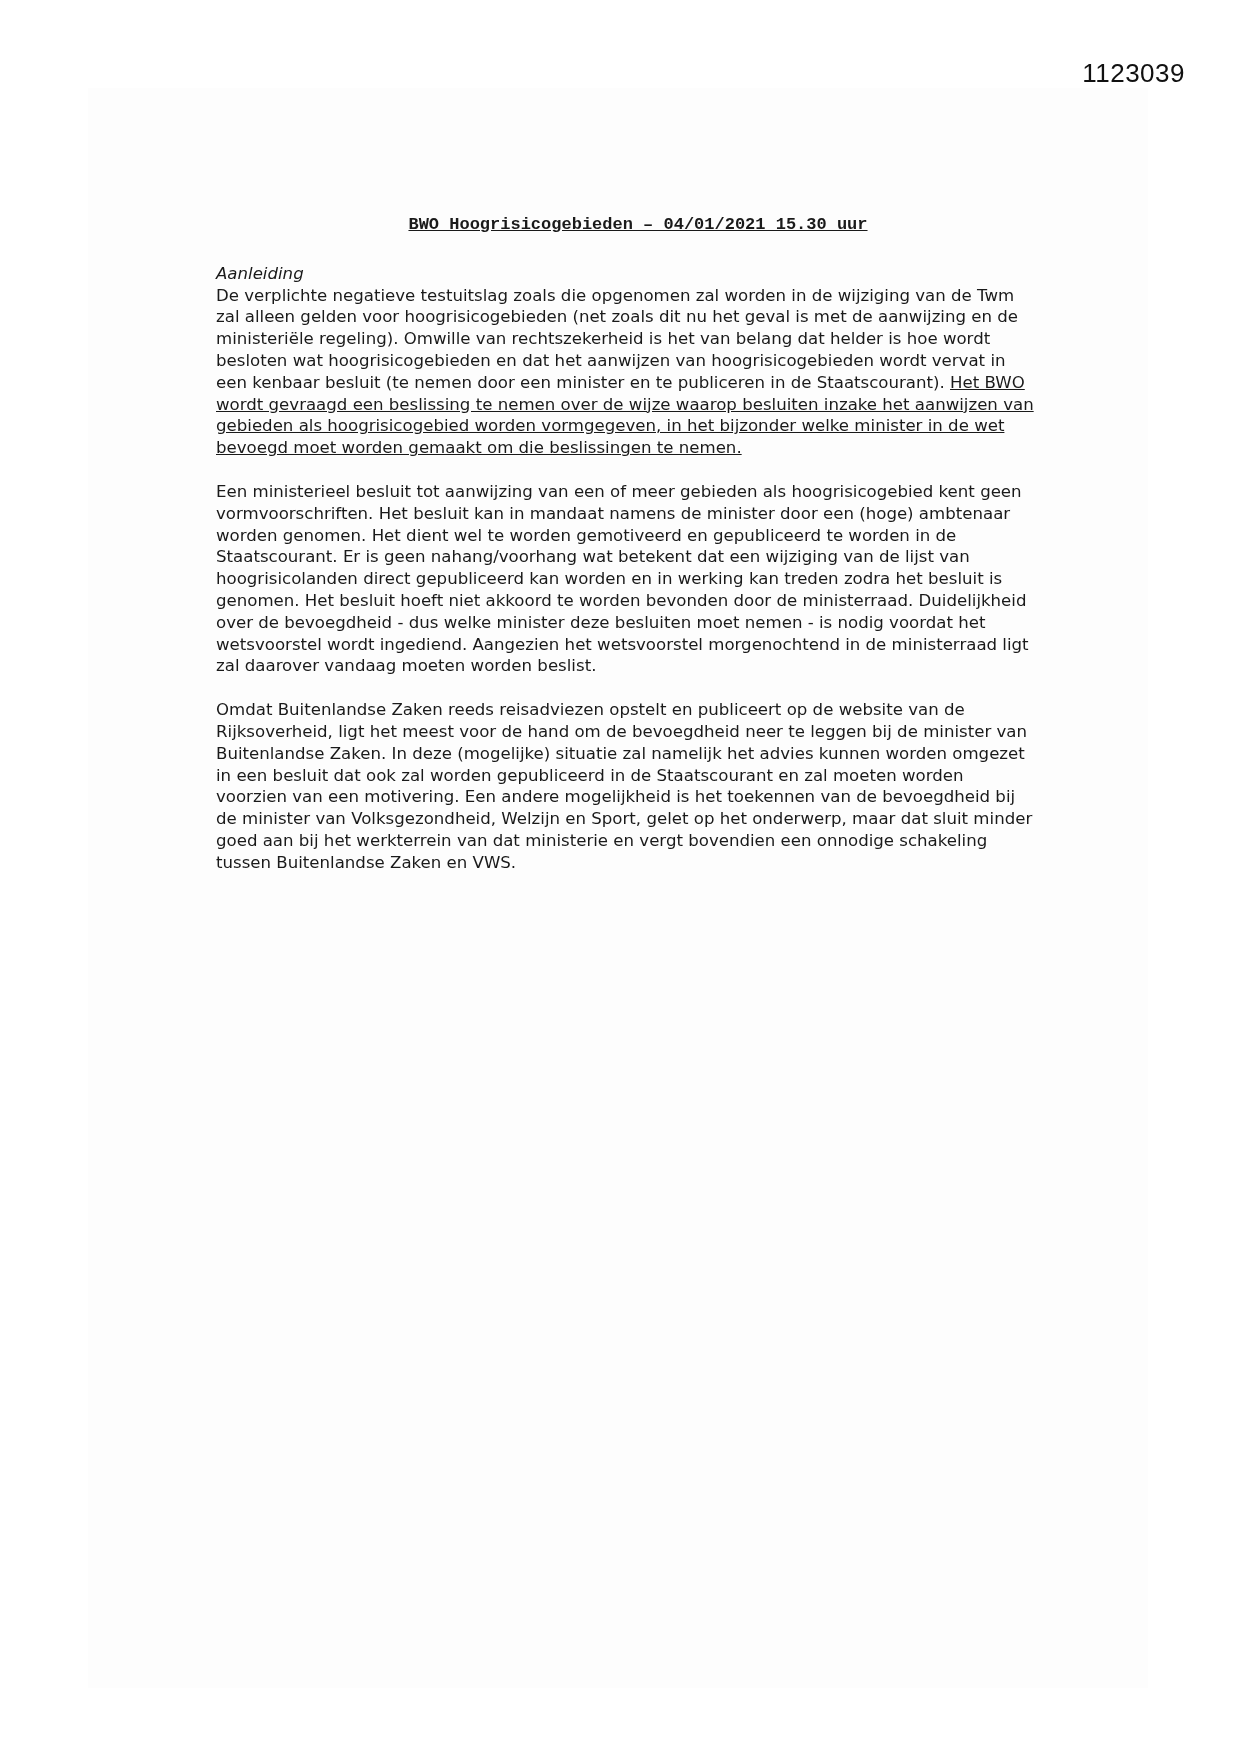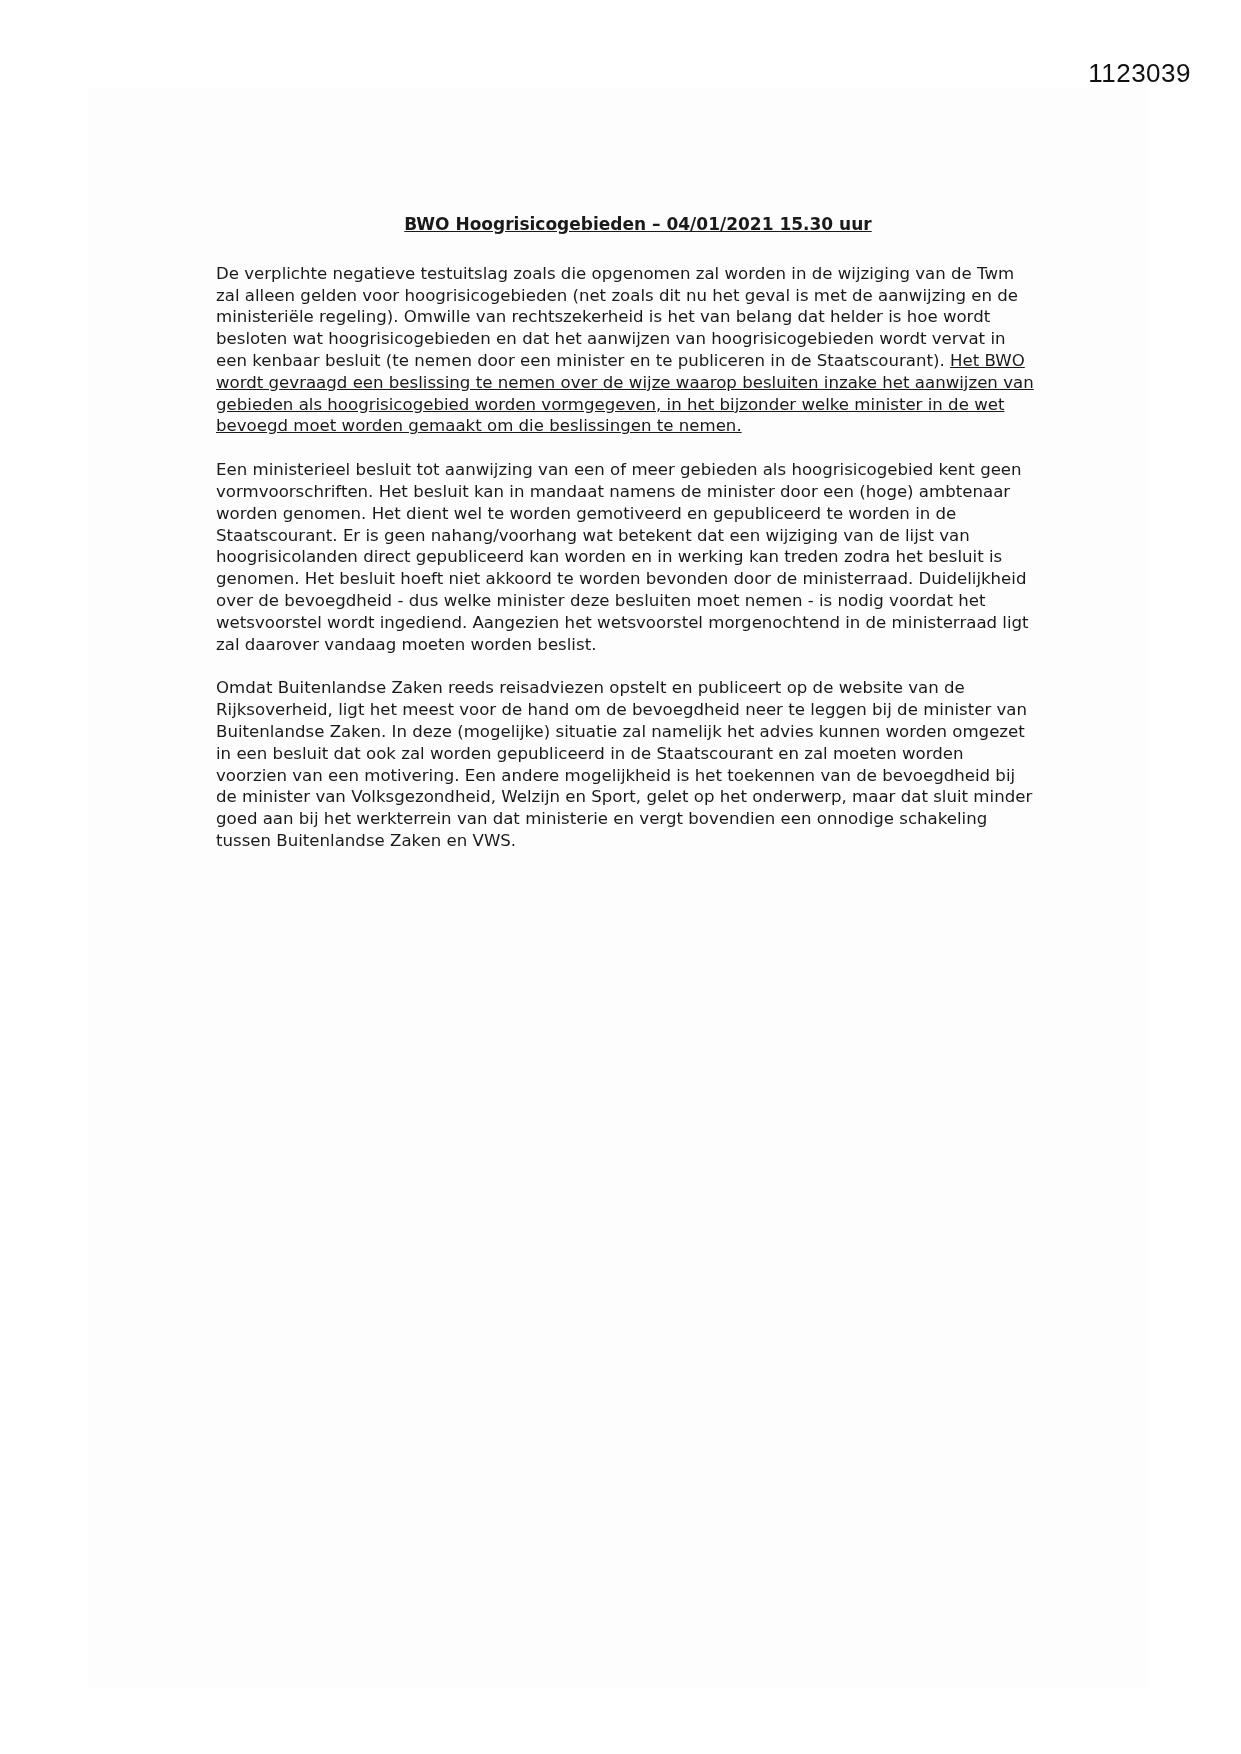--- a/index.html
+++ b/index.html
@@ -12,59 +12,61 @@
     color: #1a1a1a;
   }
   .scan-area {
     position: absolute;
     left: 88px; top: 88px;
     width: 1060px; height: 1600px;
     background: #fdfdfd;
   }
   .doc-number {
     position: absolute;
-    right: 50px; top: 58px;
+    right: 56px; top: 58px;
     font-family: "Liberation Sans", sans-serif;
     font-size: 26px;
     color: #111;
     letter-spacing: 0.5px;
   }
   .content {
     position: absolute;
     left: 216px; top: 214px;
     width: 820px;
     font-size: 16.6px;
     line-height: 21.8px;
   }
   .title {
     text-align: center;
     font-weight: bold;
     text-decoration: underline;
     font-size: 17px;
     margin: 0 0 27px 24px;
     white-space: nowrap;
+    font-family: Liberation Mono, monospace;
   }
   .section-heading {
     font-style: italic;
     margin: 0;
   }
   .para { margin: 0; }
   .para u { text-decoration: underline; }
   .gap { height: 22px; }
 </style>
 </head>
 <body>
 
 <div class="scan-area"></div>
 
 <div class="doc-number">1123039</div>
 
 <div class="content">
   <div class="title">BWO Hoogrisicogebieden – 04/01/2021 15.30 uur</div>
 
+  <p class="section-heading">Aanleiding</p>
   <p class="para"><span>De verplichte negatieve testuitslag zoals die opgenomen zal worden in de wijziging van de Twm zal alleen gelden voor hoogrisicogebieden (net zoals dit nu het geval is met de aanwijzing en de ministeriële regeling). Omwille van rechtszekerheid is het van belang dat helder is hoe wordt besloten wat hoogrisicogebieden en dat het aanwijzen van hoogrisicogebieden wordt vervat in een kenbaar besluit (te nemen door een minister en te publiceren in de Staatscourant). </span><u>Het BWO wordt gevraagd een beslissing te nemen over de wijze waarop besluiten inzake het aanwijzen van gebieden als hoogrisicogebied worden vormgegeven, in het bijzonder welke minister in de wet bevoegd moet worden gemaakt om die beslissingen te nemen.</u></p>
 
   <div class="gap"></div>
 
   <p class="para">Een ministerieel besluit tot aanwijzing van een of meer gebieden als hoogrisicogebied kent geen vormvoorschriften. Het besluit kan in mandaat namens de minister door een (hoge) ambtenaar worden genomen. Het dient wel te worden gemotiveerd en gepubliceerd te worden in de Staatscourant. Er is geen nahang/voorhang wat betekent dat een wijziging van de lijst van hoogrisicolanden direct gepubliceerd kan worden en in werking kan treden zodra het besluit is genomen. Het besluit hoeft niet akkoord te worden bevonden door de ministerraad. Duidelijkheid over de bevoegdheid - dus welke minister deze besluiten moet nemen - is nodig voordat het wetsvoorstel wordt ingediend. Aangezien het wetsvoorstel morgenochtend in de ministerraad ligt zal daarover vandaag moeten worden beslist.</p>
 
   <div class="gap"></div>
 
   <p class="para">Omdat Buitenlandse Zaken reeds reisadviezen opstelt en publiceert op de website van de Rijksoverheid, ligt het meest voor de hand om de bevoegdheid neer te leggen bij de minister van Buitenlandse Zaken. In deze (mogelijke) situatie zal namelijk het advies kunnen worden omgezet in een besluit dat ook zal worden gepubliceerd in de Staatscourant en zal moeten worden voorzien van een motivering. Een andere mogelijkheid is het toekennen van de bevoegdheid bij de minister van Volksgezondheid, Welzijn en Sport, gelet op het onderwerp, maar dat sluit minder goed aan bij het werkterrein van dat ministerie en vergt bovendien een onnodige schakeling tussen Buitenlandse Zaken en VWS.</p>
 </div>

